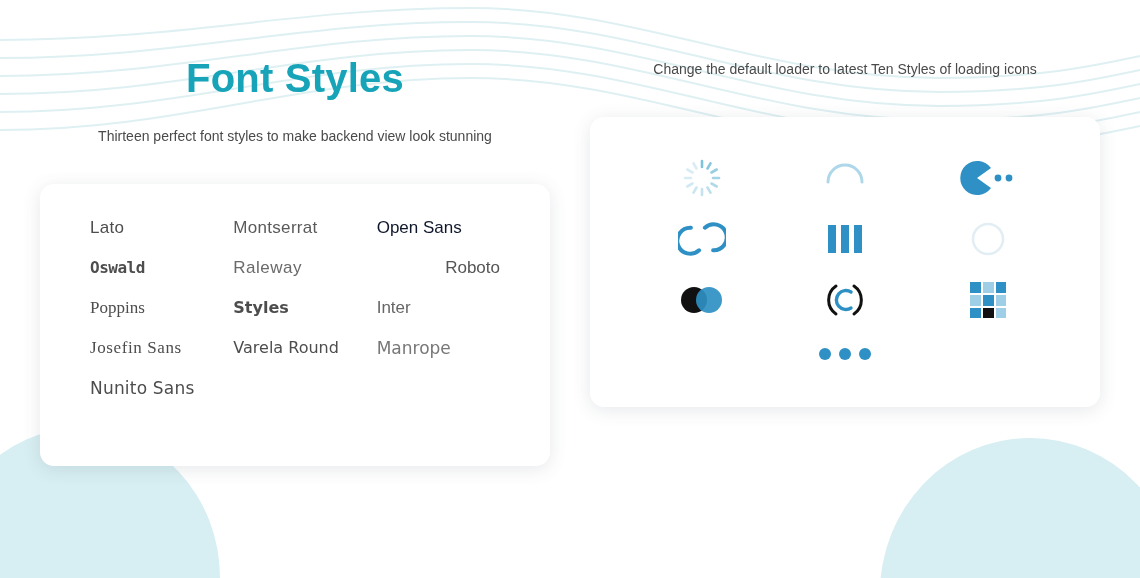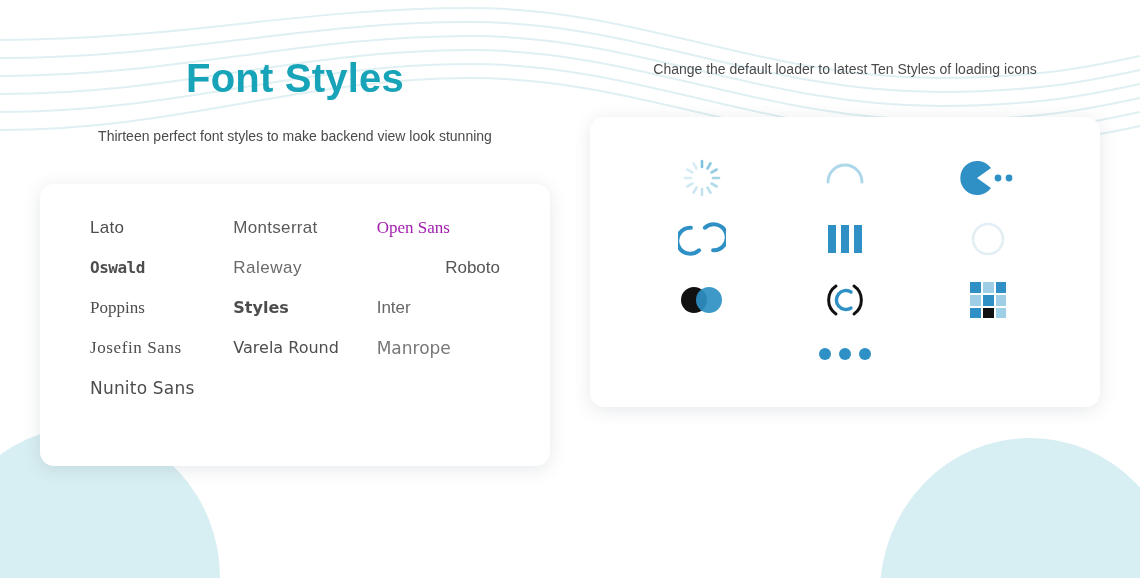--- a/index.html
+++ b/index.html
@@ -107,21 +107,21 @@
   }
   .f-lato        { font-family: "Liberation Sans", sans-serif; font-weight: 400; letter-spacing: .3px; }
   .f-oswald      { font-family: "DejaVu Sans Mono", monospace; font-weight: bold; font-size: 16px; letter-spacing: -.5px; }
   .f-poppins     { font-family: Liberation Serif, serif; font-weight: 400; }
   .f-josefin     { font-family: "Liberation Serif", serif; font-weight: 400; letter-spacing: .6px; }
   .f-nunito      { font-family: "DejaVu Sans", sans-serif; font-weight: 400; letter-spacing: .2px; }
   .f-montserrat  { font-family: "Liberation Sans", sans-serif; font-weight: 400; color: #5a5a5a; letter-spacing: .3px; }
   .f-raleway     { font-family: "Liberation Sans", sans-serif; font-weight: 300; color: #6a6a6a; letter-spacing: .5px; }
   .f-rubik       { font-family: "DejaVu Sans", sans-serif; font-weight: bold; font-size: 16px; }
   .f-varela      { font-family: "DejaVu Sans", sans-serif; font-weight: 400; font-size: 16px; }
-  .f-opensans    { font-family: Liberation Serif, serif; font-weight: 400; color: #a21caf; }
+  .f-opensans    { font-family: Liberation Sans, sans-serif; font-weight: 400; color: #0f172a; }
   .f-roboto      { font-family: "Liberation Sans", sans-serif; font-weight: 400; color: #555; text-align: right; }
   .f-inter       { font-family: "Liberation Sans", sans-serif; font-weight: 400; color: #666; }
   .f-manrope     { font-family: "DejaVu Sans", sans-serif; font-weight: 400; color: #777; }
 
   
   .loaders-card {
     padding: 30px 40px 30px 40px;
     height: 290px;
     display: flex;
     flex-direction: column;

